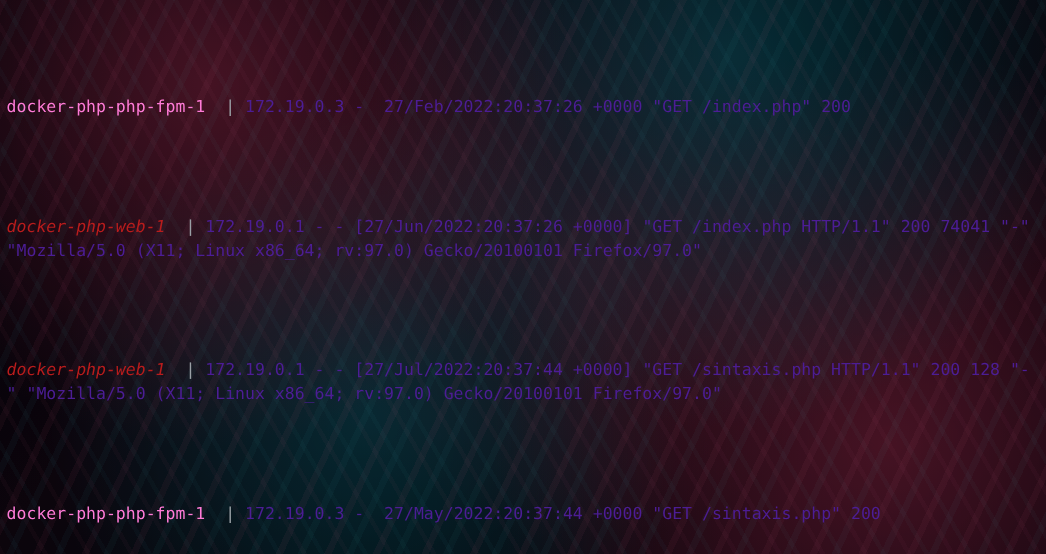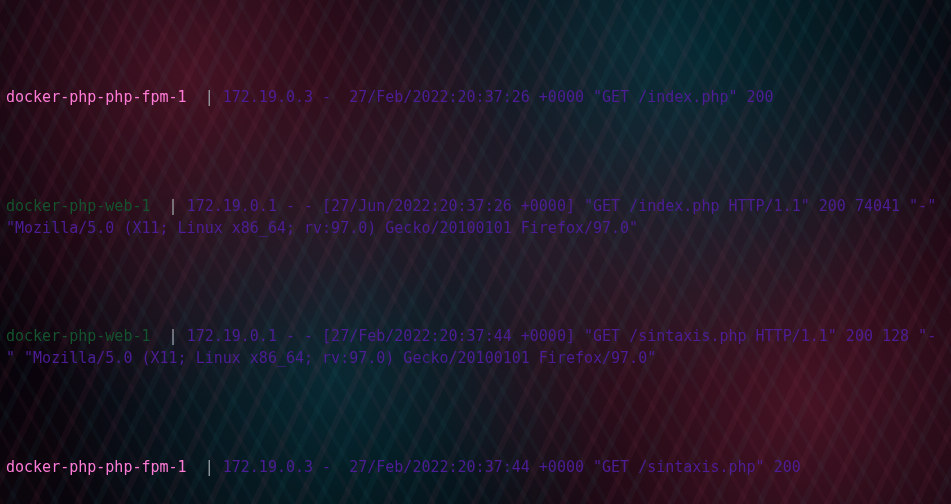--- a/index.html
+++ b/index.html
@@ -63,44 +63,44 @@
     z-index: 1;
   }
   .term {
     position: relative;
     z-index: 2;
     padding: 0 6px 2px 6px;
     white-space: pre-wrap;
     word-break: break-all;
   }
   .svc-fpm { color: #ff7bd7; }   
-  .svc-web { color: #14532d; }   
+  .svc-web { color: #b91c1c; font-style: italic; }   
   .sep     { color: #9aa0a6; }
   .log     { color: #4c1d95; }
   @keyframes blink { 50% { opacity: 0; } }
 </style>
 </head>
 <body>
 
 <div class="bg"></div>
 <div class="overlay"></div>
 
 <div class="term">
 
   
   <div><span class="svc-fpm">docker-php-php-fpm-1</span><span class="sep">  | </span><span class="log">172.19.0.3 -  27/Feb/2022:20:37:26 +0000 "GET /index.php" 200</span></div>
 
   
   <div><span class="svc-web">docker-php-web-1</span><span class="sep">  | </span><span class="log">172.19.0.1 - - [27/Jun/2022:20:37:26 +0000] "GET /index.php HTTP/1.1" 200 74041 "-" "Mozilla/5.0 (X11; Linux x86_64; rv:97.0) Gecko/20100101 Firefox/97.0"</span></div>
 
   
-  <div><span class="svc-web">docker-php-web-1</span><span class="sep">  | </span><span class="log">172.19.0.1 - - [27/Feb/2022:20:37:44 +0000] "GET /sintaxis.php HTTP/1.1" 200 128 "-" "Mozilla/5.0 (X11; Linux x86_64; rv:97.0) Gecko/20100101 Firefox/97.0"</span></div>
+  <div><span class="svc-web">docker-php-web-1</span><span class="sep">  | </span><span class="log">172.19.0.1 - - [27/Jul/2022:20:37:44 +0000] "GET /sintaxis.php HTTP/1.1" 200 128 "-" "Mozilla/5.0 (X11; Linux x86_64; rv:97.0) Gecko/20100101 Firefox/97.0"</span></div>
 
   
-  <div><span class="svc-fpm">docker-php-php-fpm-1</span><span class="sep">  | </span><span class="log">172.19.0.3 -  27/Feb/2022:20:37:44 +0000 "GET /sintaxis.php" 200</span></div>
+  <div><span class="svc-fpm">docker-php-php-fpm-1</span><span class="sep">  | </span><span class="log">172.19.0.3 -  27/May/2022:20:37:44 +0000 "GET /sintaxis.php" 200</span></div>
 
   
   
 
   
   
 
   
   
 

